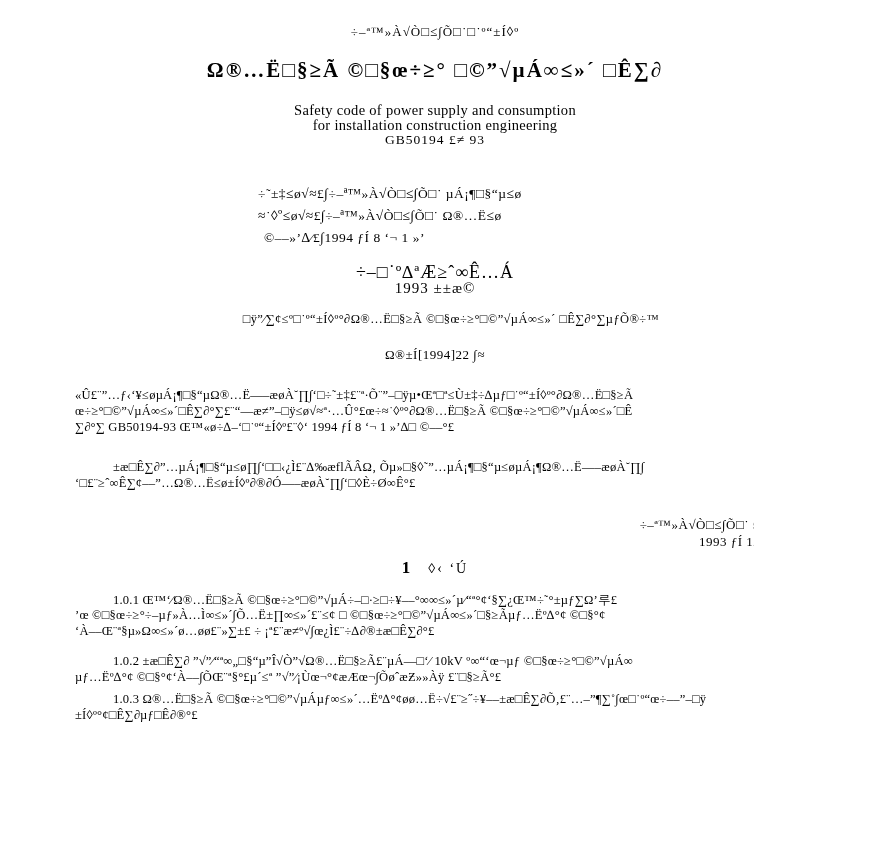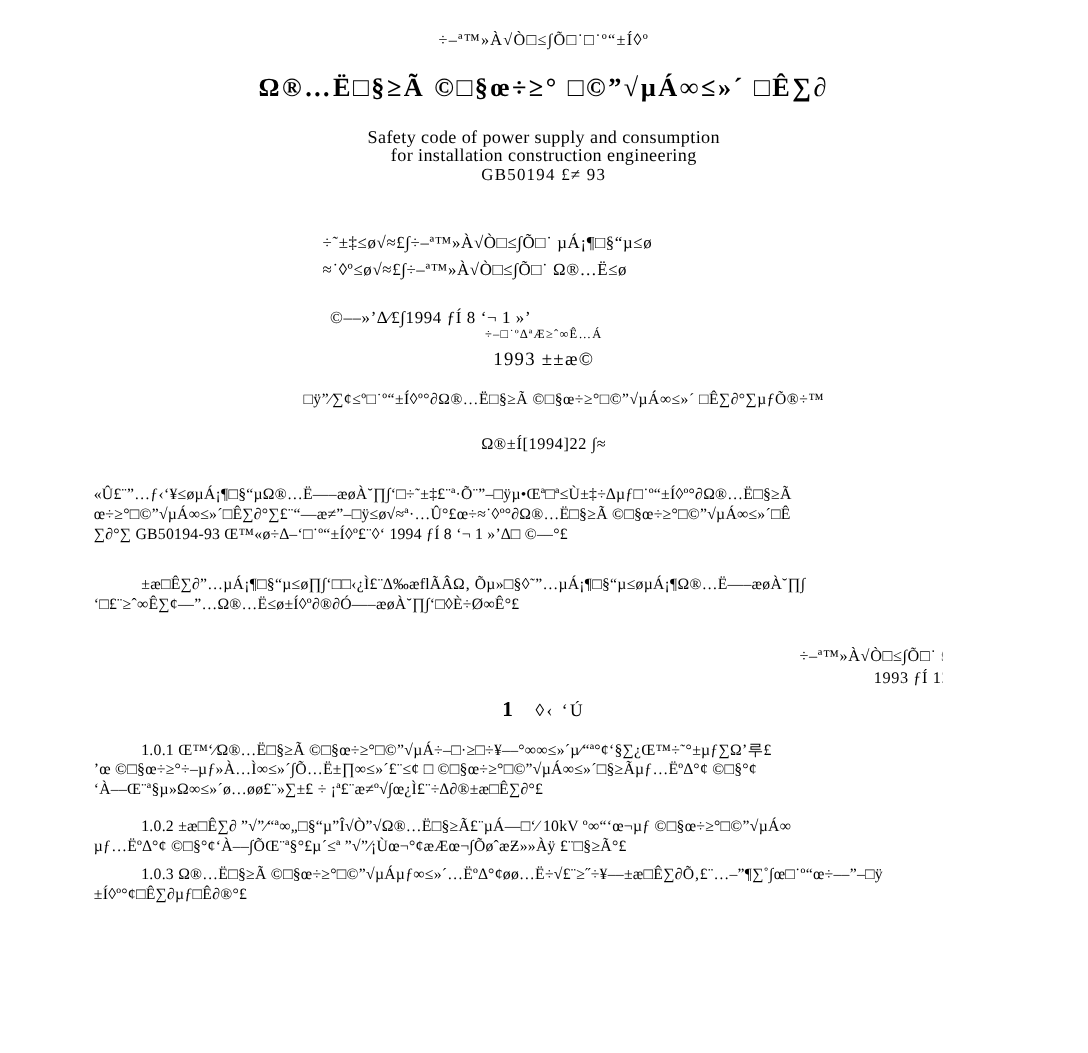--- a/index.html
+++ b/index.html
@@ -11,21 +11,21 @@
     font-family:"Liberation Serif","DejaVu Serif",serif;
     overflow:hidden;
   }
   .abs{position:absolute;white-space:nowrap;}
   .center{left:0;width:870px;text-align:center;}
   .hdr{font-size:13px;letter-spacing:1px;}
   .title{font-size:21px;font-weight:bold;letter-spacing:2px;}
   .eng{font-size:14.5px;letter-spacing:0.3px;}
   .gbnum{font-size:13.5px;letter-spacing:1px;}
   .info{font-size:13.5px;letter-spacing:0.5px;}
-  .pub{font-size:10px;letter-spacing:1px;}
+  .pub{font-size:18px;letter-spacing:1px;}
   .city{font-size:15px;letter-spacing:1px;}
   .notice-title{font-size:12.5px;letter-spacing:0.4px;}
   .docno{font-size:13px;letter-spacing:0.5px;}
   .body-line{font-size:12.6px;left:75px;width:740px;letter-spacing:0.2px;}
   .indent{padding-left:38px;}
   .sig{font-size:13px;left:0;width:810px;text-align:right;letter-spacing:0.5px;}
   .chapter{font-size:14px;letter-spacing:2px;}
   .chapter .num{font-size:17px;font-weight:bold;letter-spacing:0;margin-right:18px;}
 </style>
 </head>
@@ -37,21 +37,21 @@
 
   <div class="abs center title" style="top:58px;">Ω®…Ë□§≥Ã ©□§œ÷≥° □©”√µÁ∞≤»´ □Ê∑∂</div>
 
   <div class="abs center eng" style="top:102px;">Safety code of power supply and consumption</div>
   <div class="abs center eng" style="top:117px;">for installation construction engineering</div>
 
   <div class="abs center gbnum" style="top:132px;">GB50194 £≠ 93</div>
 
   <div class="abs info" style="top:186px;left:258px;">÷˜±‡≤ø√≈£∫÷–ª™»À√Ò□≤∫Õ□˙ µÁ¡¶□§“µ≤ø</div>
   <div class="abs info" style="top:208px;left:258px;">≈˙◊º≤ø√≈£∫÷–ª™»À√Ò□≤∫Õ□˙ Ω®…Ë≤ø</div>
-  <div class="abs info" style="top:246px;left:264px;">©––»’∆⁄£∫1994 ƒÍ 8 ‘¬ 1 »’</div>
+  <div class="abs info" style="top:230px;left:264px;">©––»’∆⁄£∫1994 ƒÍ 8 ‘¬ 1 »’</div>
 
   <div class="abs center pub" style="top:262px;">÷–□˙º∆ªÆ≥ˆ∞Ê…Á</div>
   <div class="abs center city" style="top:280px;">1993 ±±æ©</div>
 
   <div class="abs center notice-title" style="top:312px;padding-left:16px;">□ÿ”⁄∑¢≤º□˙º“±Í◊º°∂Ω®…Ë□§≥Ã ©□§œ÷≥°□©”√µÁ∞≤»´ □Ê∑∂°∑µƒÕ®÷™</div>
 
   <div class="abs center docno" style="top:347px;">Ω®±Í[1994]22 ∫≈</div>
 
   <div class="abs body-line" style="top:388px;">«Û£¨”…ƒ‹‘¥≤øµÁ¡¶□§“µΩ®…Ë—–æøÀ˘∏∫‘□÷˜±‡£¨ª·Õ¨”–□ÿµ•Œª□ª≤Ù±‡÷∆µƒ□˙º“±Í◊º°∂Ω®…Ë□§≥Ã</div>
   <div class="abs body-line" style="top:404px;">œ÷≥°□©”√µÁ∞≤»´□Ê∑∂°∑£¨“—æ≠”–□ÿ≤ø√≈ª·…Û°£œ÷≈˙◊º°∂Ω®…Ë□§≥Ã ©□§œ÷≥°□©”√µÁ∞≤»´□Ê</div>

